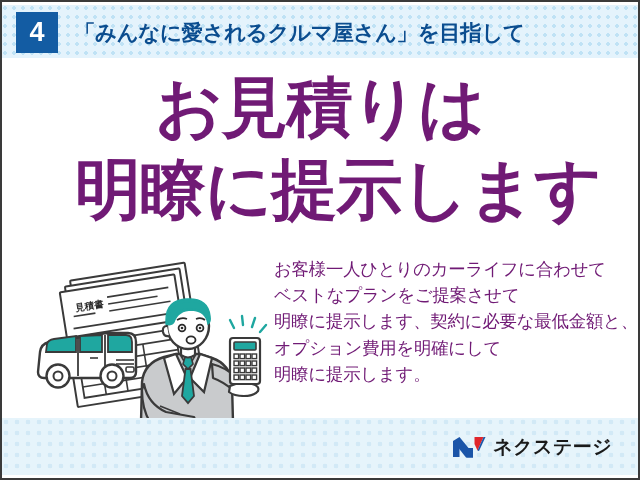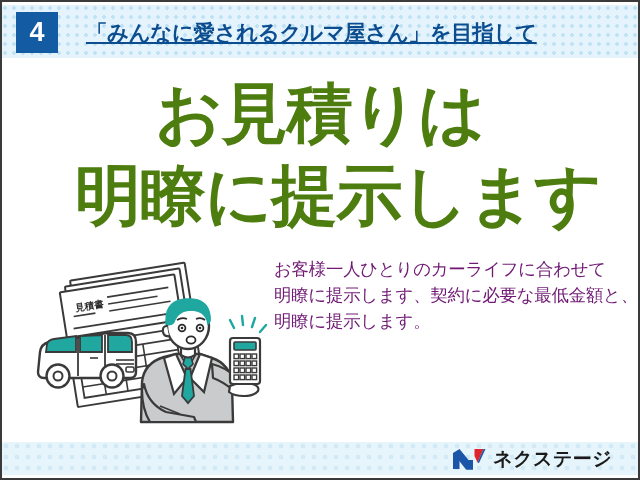--- a/index.html
+++ b/index.html
@@ -60,43 +60,43 @@
     font-weight: bold;
     line-height: 41px;
     text-align: center;
     letter-spacing: 0;
     flex: 0 0 auto;
   }
 
   #header-title {
     position: relative;
     z-index: 2;
-    margin-left: 28px;
+    margin-left: 16px;
     color: #0b4d8f;
     font-size: 21.5px;
     font-weight: bold;
     letter-spacing: -0.4px;
     white-space: nowrap;
-    text-decoration: underline;
   }
 
   
   #headline-block {
     position: absolute;
     left: 0;
     top: 78px;
     width: 100%;
     text-align: center;
   }
   .headline {
-    color: #4d7c0f;
+    color: #701a75;
     font-weight: bold;
     letter-spacing: -1px;
     white-space: nowrap;
     line-height: 1;
+    font-family: Liberation Mono, monospace;
   }
   #headline-line-1 {
     font-size: 66px;
   }
   #headline-line-2 {
     font-size: 66px;
     margin-top: 16px;
     padding-left: 36px;
   }
 
@@ -138,21 +138,21 @@
     display: block;
     white-space: nowrap;
   }
 
   
   #footer-band {
     position: absolute;
     left: 0;
     bottom: 3px;
     width: 100%;
-    height: 33px;
+    height: 57px;
     background-color: #e6f4fb;
     background-image:
       radial-gradient(circle at 4px 4px, #d2e9f6 2.1px, rgba(255,255,255,0) 2.6px);
     background-size: 11px 11px;
     display: flex;
     align-items: center;
     justify-content: flex-end;
   }
   #brand-logo {
     display: flex;
@@ -324,21 +324,23 @@
           <line x1="219" y1="71" x2="218" y2="62"></line>
           <line x1="228" y1="73" x2="231" y2="64"></line>
           <line x1="236" y1="78" x2="242" y2="71"></line>
         </g>
 
       </svg>
     </div>
 
     <div id="description">
       <span class="desc-line">お客様一人ひとりのカーライフに合わせて</span>
+      <span class="desc-line">ベストなプランをご提案させて</span>
       <span class="desc-line">明瞭に提示します、契約に必要な最低金額と、</span>
+      <span class="desc-line">オプション費用を明確にして</span>
       <span class="desc-line">明瞭に提示します。</span>
     </div>
 
   </div>
 
   <div id="footer-band">
     <div id="brand-logo">
       <svg id="brand-mark" viewBox="0 0 34 22" xmlns="http://www.w3.org/2000/svg">
 
         <path d="M1 21 L1 5 L7.5 5 L7.5 21 Z" fill="#1b55a8"></path>

